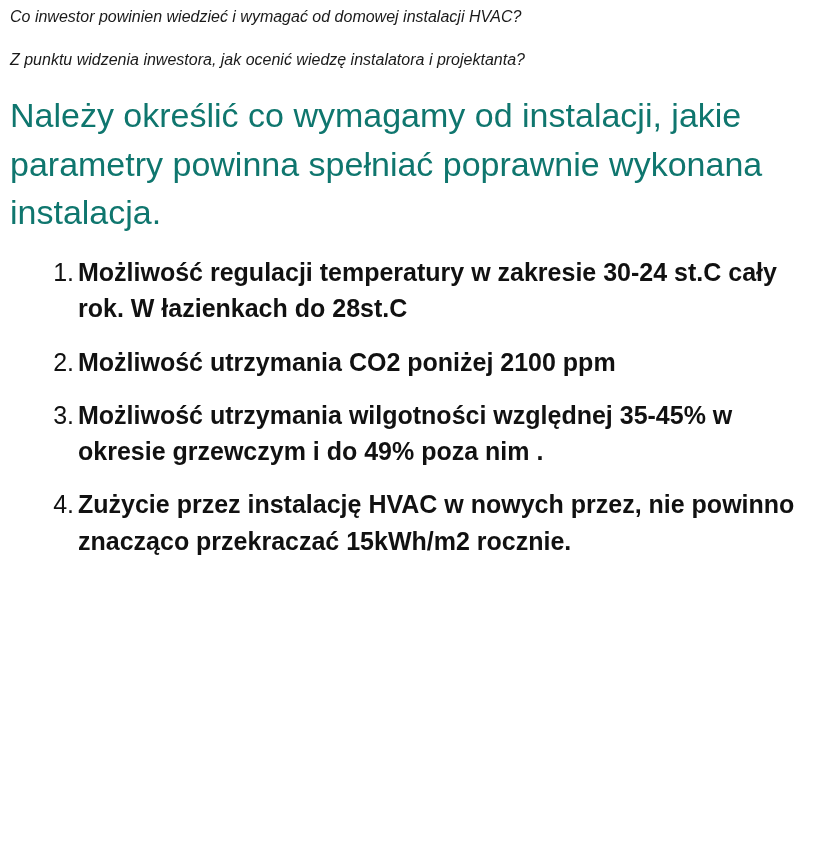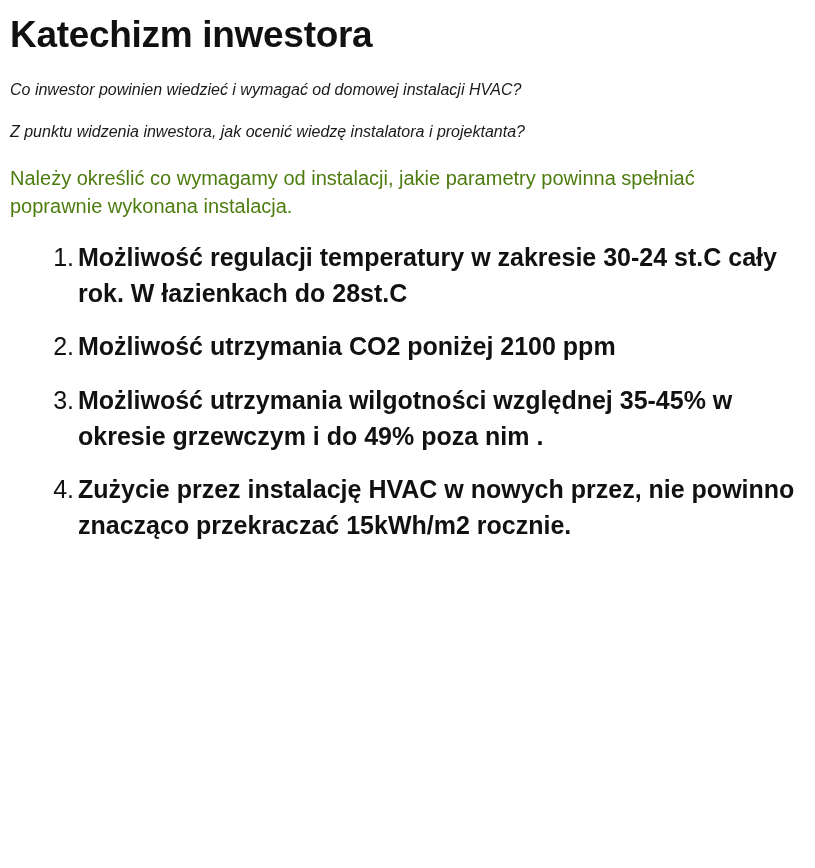--- a/index.html
+++ b/index.html
@@ -33,24 +33,24 @@
     font-size: 16px;
     font-style: italic;
     line-height: 1.42;
     margin: 0 0 20px 2px;
     color: #1a1a1a;
     max-width: 790px;
   }
   .lede.second {
   }
   .body-text {
-    font-size: 20px;
+    font-size: 34px;
     line-height: 1.42;
     margin: 0 0 18px 2px;
-    color: #4d7c0f;
+    color: #0f766e;
     max-width: 770px;
   }
   ol.req-list {
     list-style: none;
     margin: 0;
     padding: 0 0 0 2px;
   }
   ol.req-list > li {
     position: relative;
     font-size: 25px;
@@ -73,21 +73,20 @@
   }
   ol.req-list > li .item-text {
     display: block;
   }
 </style>
 </head>
 <body>
 
 <div class="page">
 
-  <h1 class="title">Katechizm inwestora</h1>
 
   <p class="lede">Co inwestor powinien wiedzieć i wymagać od domowej instalacji HVAC?</p>
 
   <p class="lede second">Z punktu widzenia inwestora, jak ocenić wiedzę instalatora i projektanta?</p>
 
   <p class="body-text">Należy określić co wymagamy od instalacji, jakie parametry powinna spełniać poprawnie wykonana instalacja.</p>
 
   <ol class="req-list">
     <li>
       <span class="marker">1.</span>

